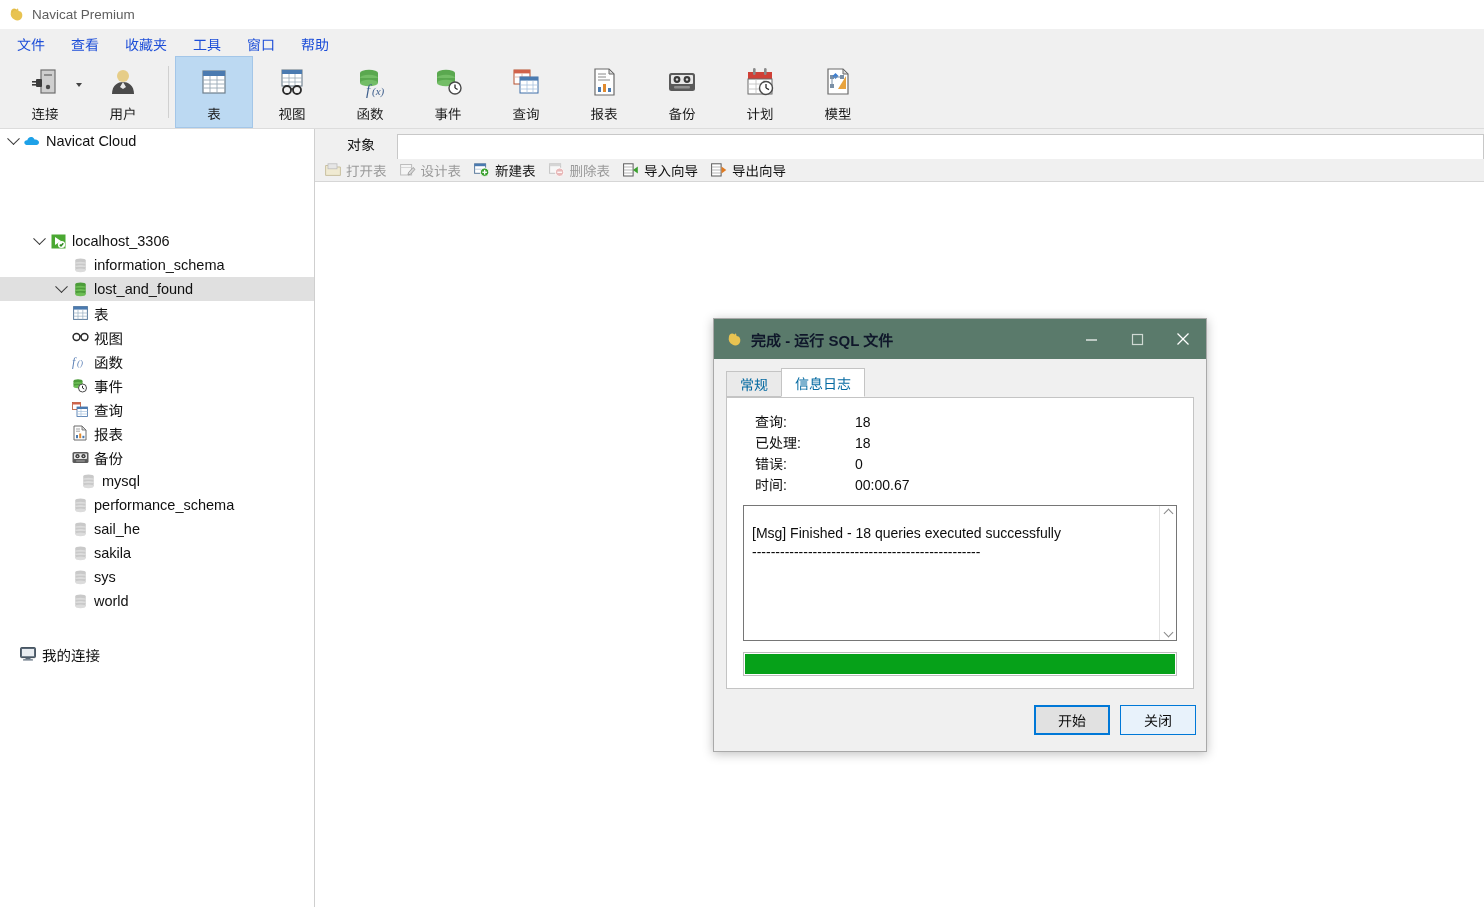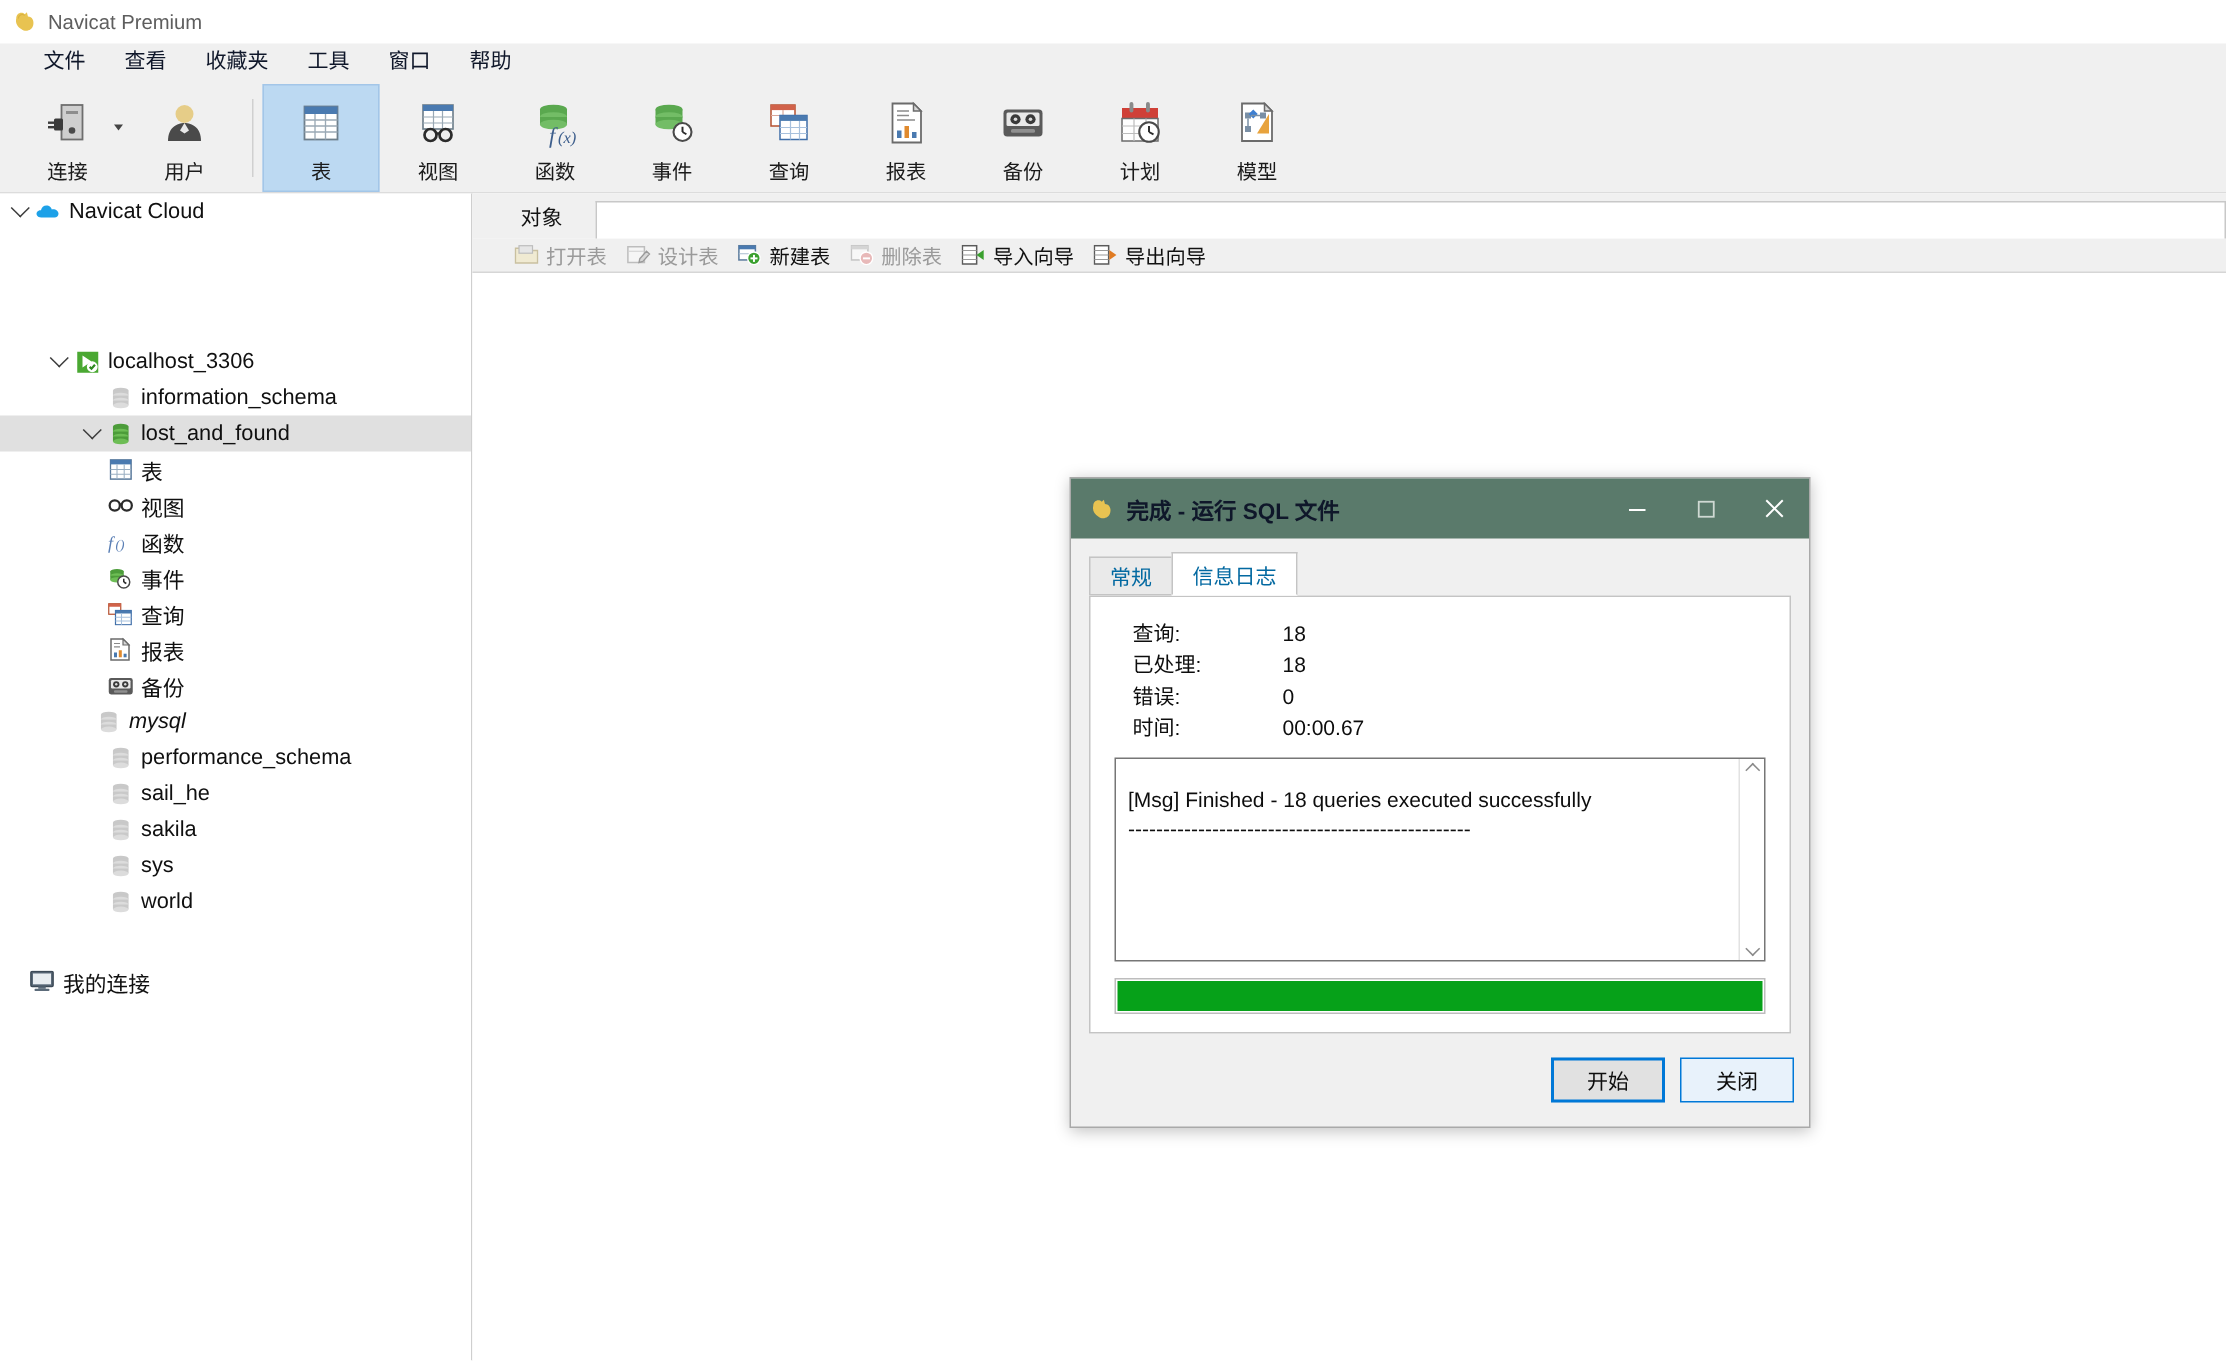--- a/index.html
+++ b/index.html
@@ -34,24 +34,24 @@
   #titlebar .app-title {
     font-size: 13.5px;
     color: #5e5e5e;
   }
 
   
   #menubar {
     height: 27px;
     background: #f0f0f0;
     display: flex;
-    align-items: flex-start;
-    padding-left: 16px;
+    align-items: flex-end;
+    padding-left: 4px;
     font-size: 14px;
-    color: #0f172a;
+    color: #1d4ed8;
   }
   #menubar .menu-item {
     padding: 4px 13px;
     cursor: default;
     line-height: 1;
   }
 
   
   #toolbar {
     height: 73px;
@@ -190,21 +190,21 @@
     border: 1px solid #c8c8c8;
     border-bottom: none;
     margin-left: 0;
   }
   #objtoolbar {
     height: 23px;
     background: #f0f0f0;
     border-bottom: 1px solid #d6d6d6;
     display: flex;
     align-items: center;
-    padding-left: 24px;
+    padding-left: 6px;
     gap: 2px;
   }
   .obj-btn {
     display: flex;
     align-items: center;
     gap: 5px;
     padding: 2px 7px 2px 4px;
     font-size: 13.5px;
     color: #111;
     cursor: default;
@@ -741,21 +741,21 @@
           <circle cx="5.5" cy="5.2" r="2.1" fill="#3a3a3a"></circle>
           <circle cx="5.5" cy="5.2" r="0.8" fill="#dcdcdc"></circle>
           <circle cx="11.5" cy="5.2" r="2.1" fill="#3a3a3a"></circle>
           <circle cx="11.5" cy="5.2" r="0.8" fill="#dcdcdc"></circle>
           <rect x="4" y="9.2" width="9" height="1.6" rx="0.7" fill="#8f8f8f"></rect>
         </svg>
       </span>
       <span>备份</span>
     </div>
 
-    <div class="tree-row" style="padding-left:44px;font-style:italic;">
+    <div class="tree-row" style="padding-left:60px;">
       <span class="twisty"></span>
       <span class="t-ico">
         <svg class="cyl" viewBox="0 0 13 15">
           <ellipse cx="6.5" cy="2.4" rx="5.2" ry="1.9" fill="#c9c9c9"></ellipse>
             <rect x="1.3" y="2.4" width="10.4" height="3.2" fill="#c9c9c9"></rect>
           <ellipse cx="6.5" cy="5.7" rx="5.2" ry="1.9" fill="#dcdcdc"></ellipse>
             <rect x="1.3" y="5.7" width="10.4" height="3.2" fill="#c9c9c9"></rect>
           <ellipse cx="6.5" cy="9" rx="5.2" ry="1.9" fill="#dcdcdc"></ellipse>
             <rect x="1.3" y="9" width="10.4" height="3.2" fill="#c9c9c9"></rect>
           <ellipse cx="6.5" cy="12.3" rx="5.2" ry="1.9" fill="#dcdcdc"></ellipse>

